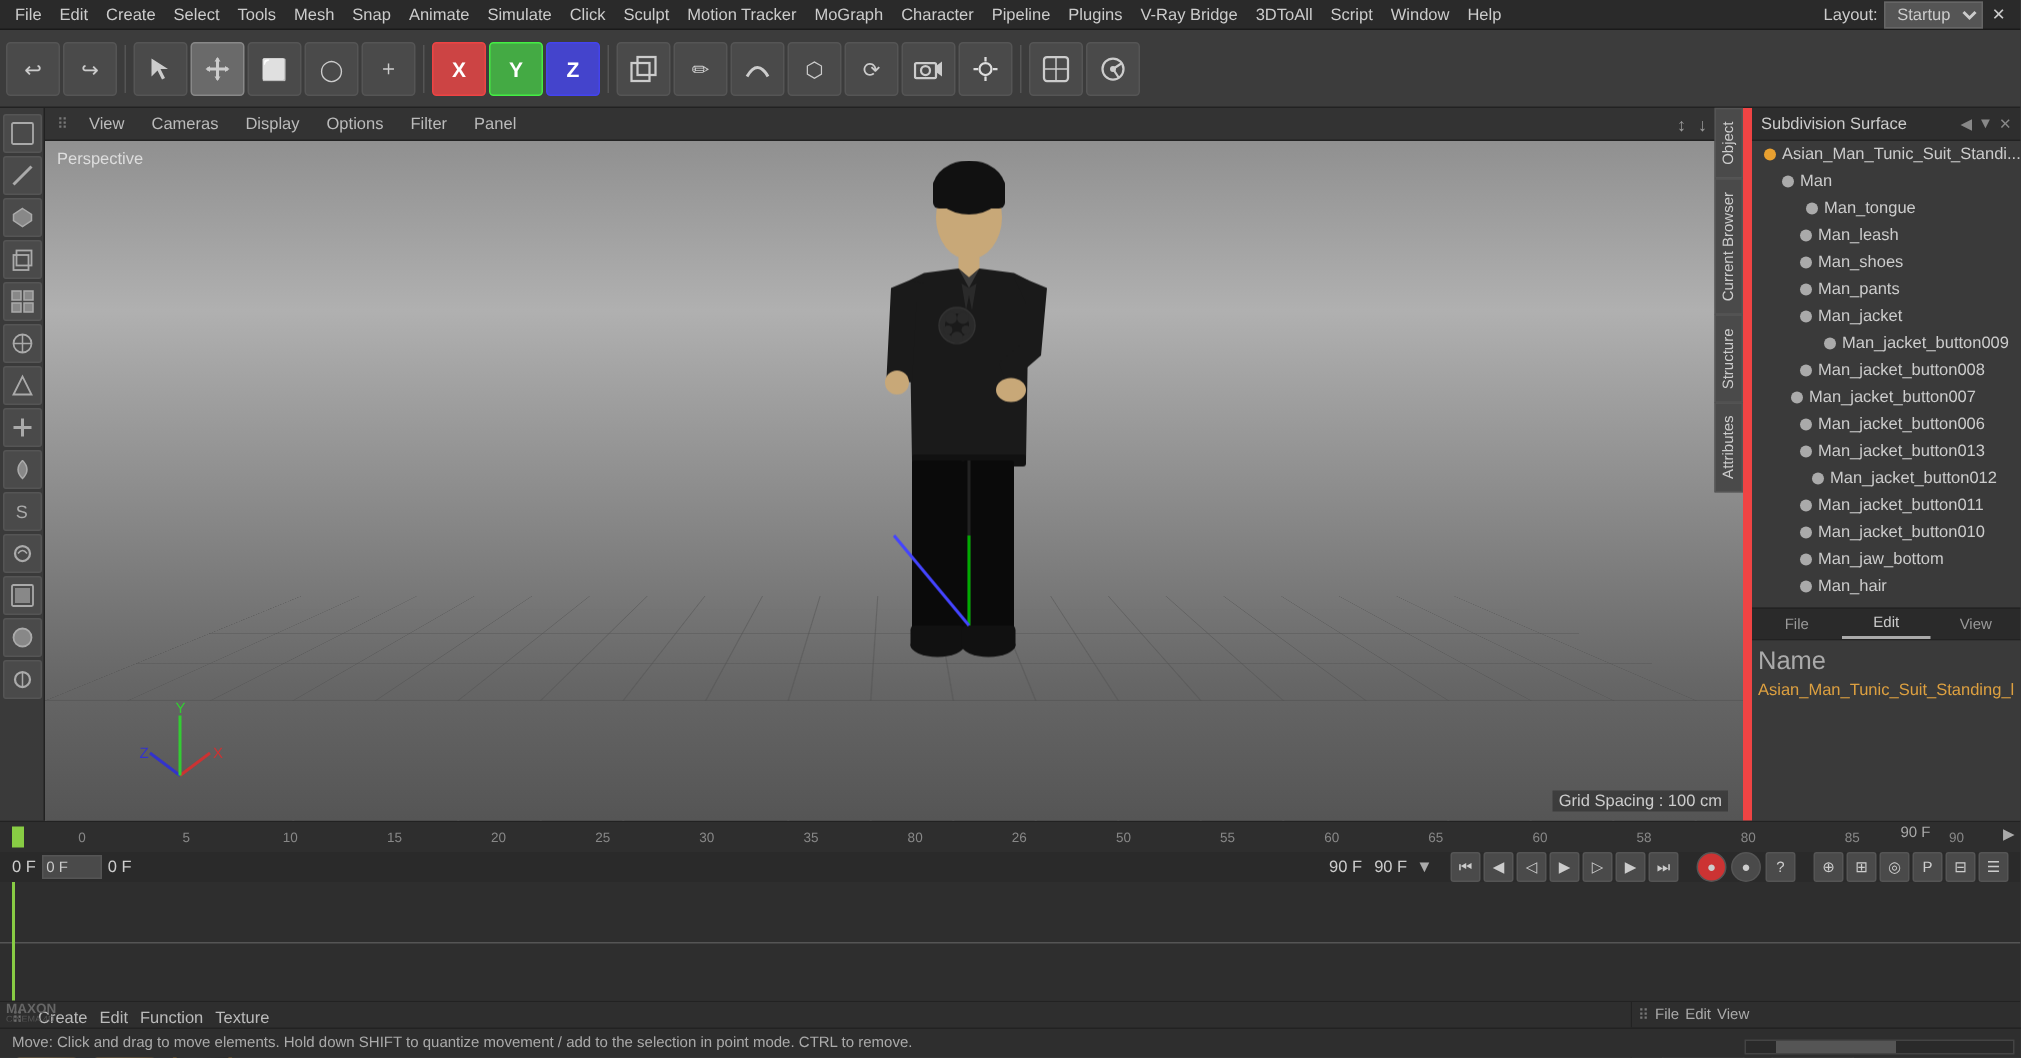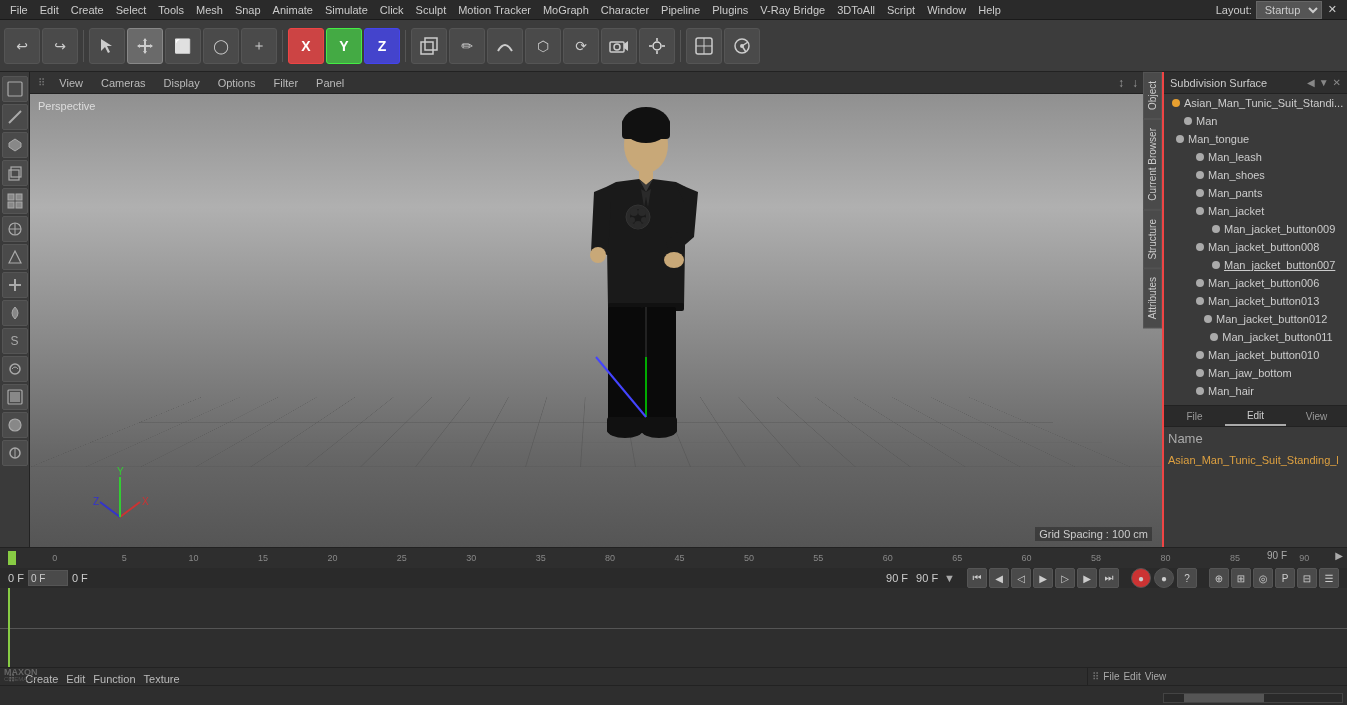--- a/index.html
+++ b/index.html
@@ -198,21 +198,21 @@
       bottom: 20px;
       left: 60px;
       width: 60px;
       height: 60px;
     }
 
     
     #right-panel {
       width: 185px;
       background: #3a3a3a;
-      border-left: 2px solid #ef4444;
+      border-left: 6px solid #ef4444;
       display: flex;
       flex-direction: column;
     }
     #right-top {
       flex: 1;
       overflow-y: auto;
     }
     #right-top::-webkit-scrollbar { width: 6px; }
     #right-top::-webkit-scrollbar-thumb { background: #555; }
     #right-panel-header {
@@ -270,23 +270,23 @@
     }
     .rp-tab.active { color: #ccc; border-bottom: 2px solid #aaa; }
 
     #attributes-panel {
       height: 120px;
       background: #3a3a3a;
       padding: 4px;
     }
     .attr-row {
       display: flex;
-      align-items: flex-start;
+      align-items: flex-end;
       height: 20px;
-      font-size: 13px;
+      font-size: 17px;
       color: #ccc;
     }
     .attr-label { width: 30px; color: #aaa; }
     .attr-name-value {
       font-size: 11px;
       color: #dda040;
       padding: 3px 0;
       white-space: nowrap;
       overflow: hidden;
       text-overflow: ellipsis;
@@ -804,21 +804,21 @@
     <div id="right-top">
 
     <div class="scene-item" style="padding-left: 8px;">
           <div class="scene-dot orange"></div>
           <span>Asian_Man_Tunic_Suit_Standi...</span>
         </div>
         <div class="scene-item" style="padding-left: 20px;">
           <div class="scene-dot"></div>
           <span>Man</span>
         </div>
-        <div class="scene-item" style="padding-left: 12px;">
+        <div class="scene-item" style="padding-left: 36px;">
           <div class="scene-dot"></div>
           <span>Man_tongue</span>
         </div>
         <div class="scene-item" style="padding-left: 32px;">
           <div class="scene-dot"></div>
           <span>Man_leash</span>
         </div>
         <div class="scene-item" style="padding-left: 32px;">
           <div class="scene-dot"></div>
           <span>Man_shoes</span>
@@ -832,37 +832,37 @@
           <span>Man_jacket</span>
         </div>
         <div class="scene-item" style="padding-left: 48px;">
           <div class="scene-dot"></div>
           <span>Man_jacket_button009</span>
         </div>
         <div class="scene-item" style="padding-left: 32px;">
           <div class="scene-dot"></div>
           <span>Man_jacket_button008</span>
         </div>
-        <div class="scene-item" style="padding-left: 48px; text-decoration: underline;">
+        <div class="scene-item" style="padding-left: 26px;">
           <div class="scene-dot"></div>
           <span>Man_jacket_button007</span>
         </div>
         <div class="scene-item" style="padding-left: 32px;">
           <div class="scene-dot"></div>
           <span>Man_jacket_button006</span>
         </div>
         <div class="scene-item" style="padding-left: 32px;">
           <div class="scene-dot"></div>
           <span>Man_jacket_button013</span>
         </div>
         <div class="scene-item" style="padding-left: 40px;">
           <div class="scene-dot"></div>
           <span>Man_jacket_button012</span>
         </div>
-        <div class="scene-item" style="padding-left: 32px; justify-content: center;">
+        <div class="scene-item" style="padding-left: 32px;">
           <div class="scene-dot"></div>
           <span>Man_jacket_button011</span>
         </div>
         <div class="scene-item" style="padding-left: 32px;">
           <div class="scene-dot"></div>
           <span>Man_jacket_button010</span>
         </div>
         <div class="scene-item" style="padding-left: 32px;">
           <div class="scene-dot"></div>
           <span>Man_jaw_bottom</span>
@@ -897,21 +897,21 @@
 
     <div class="ruler-tick">0</div>
         <div class="ruler-tick">5</div>
         <div class="ruler-tick">10</div>
         <div class="ruler-tick">15</div>
         <div class="ruler-tick">20</div>
         <div class="ruler-tick">25</div>
         <div class="ruler-tick">30</div>
         <div class="ruler-tick">35</div>
         <div class="ruler-tick">80</div>
-        <div class="ruler-tick">45</div>
+        <div class="ruler-tick">26</div>
         <div class="ruler-tick">50</div>
         <div class="ruler-tick">55</div>
         <div class="ruler-tick">60</div>
         <div class="ruler-tick">65</div>
         <div class="ruler-tick">60</div>
         <div class="ruler-tick">58</div>
         <div class="ruler-tick">80</div>
         <div class="ruler-tick">85</div>
         <div class="ruler-tick">90</div>
       </div>
@@ -1002,20 +1002,21 @@
       <span class="coord-label">X</span>
       <input class="coord-field" value="0 cm" style="">
       <span class="coord-letter">H</span>
       <input class="coord-field" value="0 °" style="">
     </div>
 
   </div>
 </div>
 
 <div id="status-bar">
+  <span>Move: Click and drag to move elements. Hold down SHIFT to quantize movement / add to the selection in point mode. CTRL to remove.</span>
   <div style="position:absolute;right:4px;bottom:2px;display:flex;align-items:center;gap:4px;">
     <div style="width:180px;height:10px;background:#2a2a2a;border:1px solid #444;position:relative;">
       <div style="width:80px;height:8px;background:#555;position:absolute;left:20px;top:0;"></div>
     </div>
   </div>
 </div>
 
 <div id="side-tabs" style="right:185px;">
   <div class="side-tab">Object</div>
   <div class="side-tab">Current Browser</div>

